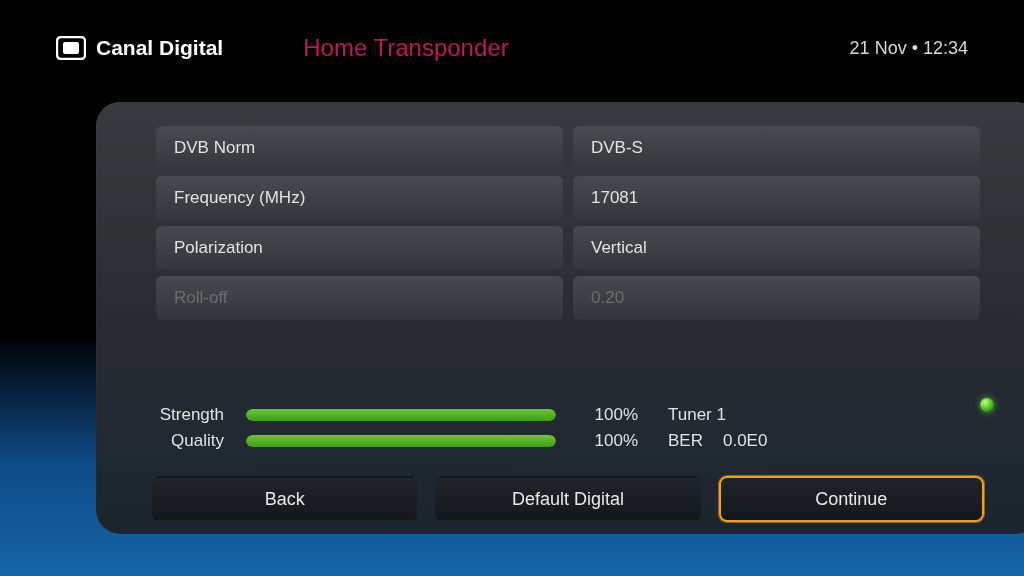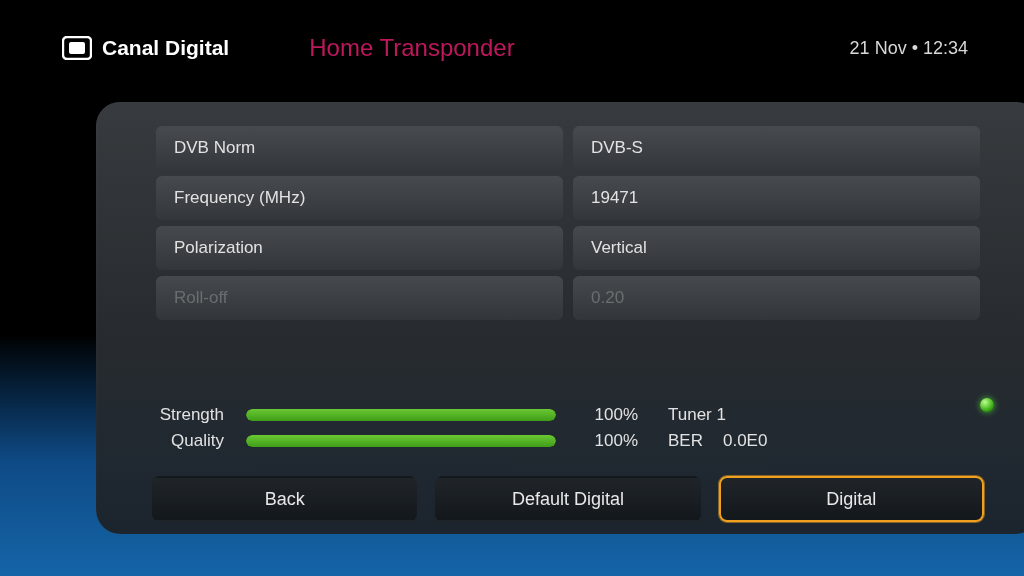--- a/index.html
+++ b/index.html
@@ -7,21 +7,20 @@
   body {
     font-family: "Segoe UI", "Helvetica Neue", Arial, sans-serif;
     background: linear-gradient(to bottom, #000000 0%, #000000 58%, #0e4a85 80%, #1565a8 100%);
     color: #e8e8e8;
   }
   .header {
     display: flex;
     align-items: center;
     padding: 24px 56px 0 56px;
     height: 72px;
-    margin-left: 6px;
   }
   .logo-wrap {
     display: flex;
     align-items: center;
     gap: 10px;
   }
   .logo-icon {
     width: 30px; height: 24px;
     display: inline-flex; align-items: center; justify-content: center;
   }
@@ -171,21 +170,21 @@
 
 <div class="panel">
 
   <div class="rows">
     <div class="row">
       <div class="cell">DVB Norm</div>
       <div class="cell value">DVB-S</div>
     </div>
     <div class="row">
       <div class="cell">Frequency (MHz)</div>
-      <div class="cell value">19471</div>
+      <div class="cell value">17081</div>
     </div>
     <div class="row">
       <div class="cell">Polarization</div>
       <div class="cell value">Vertical</div>
     </div>
     <div class="row dim">
       <div class="cell">Roll-off</div>
       <div class="cell">0.20</div>
     </div>
   </div>
@@ -210,16 +209,16 @@
         <span>0.0E0</span>
       </div>
     </div>
   </div>
 
   <div class="led"></div>
 
   <div class="buttons">
     <div class="btn">Back</div>
     <div class="btn">Default Digital</div>
-    <div class="btn selected">Digital</div>
+    <div class="btn selected">Continue</div>
   </div>
 
 </div>
 
 </body></html>

